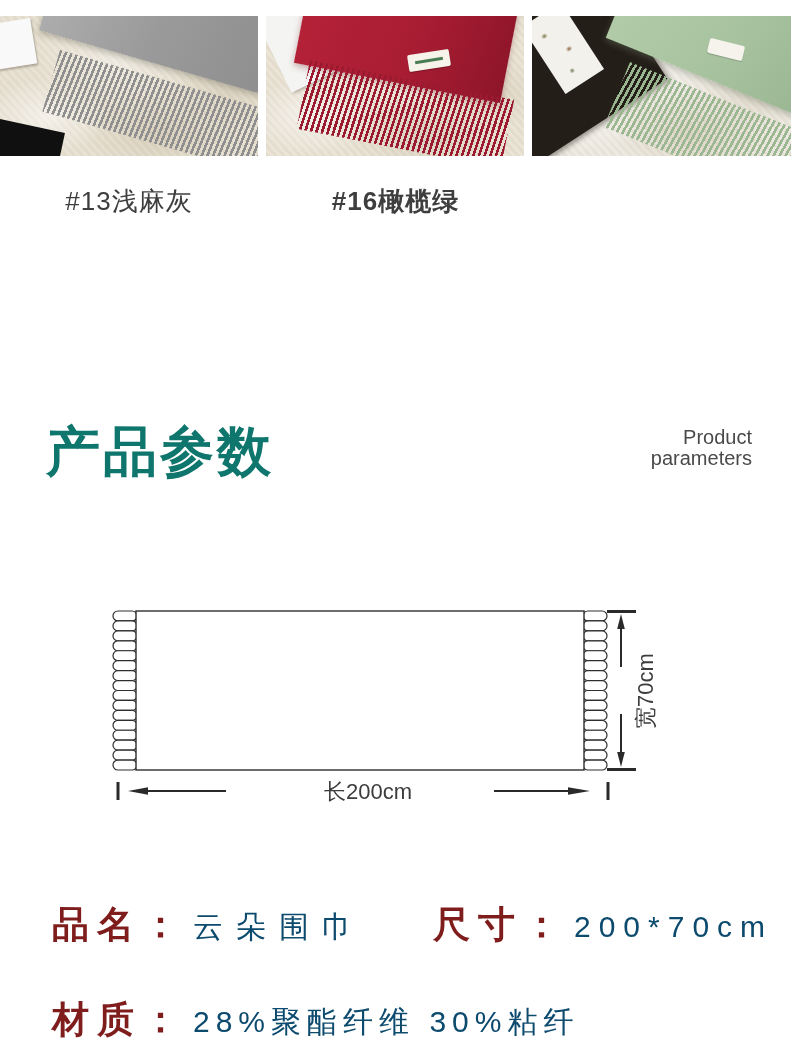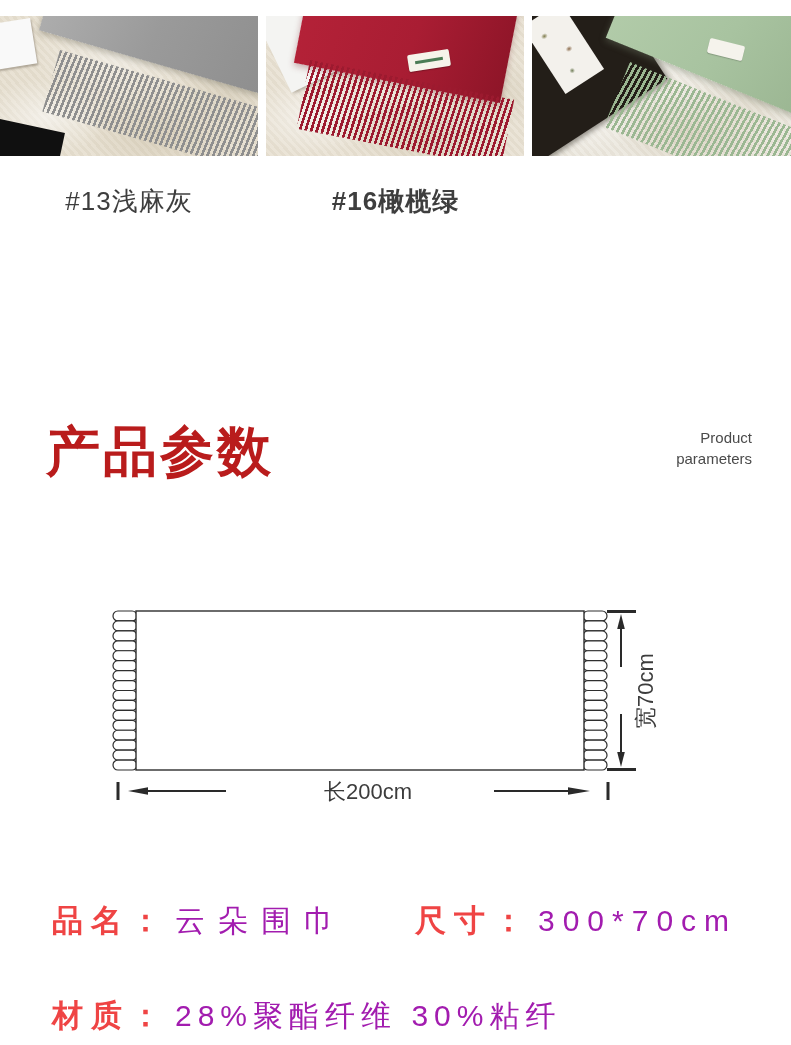--- a/index.html
+++ b/index.html
@@ -60,38 +60,38 @@
     background:repeating-linear-gradient(97deg,#9bb792 0 2.6px, rgba(0,0,0,0) 2.6px 5.3px);}
   .p3-tag{position:absolute;left:176px;top:26px;width:36px;height:15px;transform:rotate(14deg);
     background:#f5f3ec;border-radius:2px;box-shadow:0 1px 1px rgba(0,0,0,.2);}
 
   
   .labels-row{position:absolute;left:0;top:168px;width:791px;display:flex;gap:8px;}
   .color-label{flex:0 0 auto;text-align:center;font-size:26px;font-weight:500;color:#3e3e3e;letter-spacing:1px;}
   .color-label.w1{width:258px;}.color-label.w2{width:258px;}.color-label.w3{width:259px;font-weight:bold;}
 
   
-  .title-cn{position:absolute;left:46px;top:400px;font-size:54px;font-weight:600;color:#b91c1c;letter-spacing:3px;}
-  .title-en{position:absolute;right:39px;top:411px;text-align:right;font-size:15px;line-height:21px;color:#4a4a4a;font-weight:500;}
+  .title-cn{position:absolute;left:46px;top:400px;font-size:54px;font-weight:600;color:#0f766e;letter-spacing:3px;}
+  .title-en{position:absolute;right:39px;top:411px;text-align:right;font-size:20px;line-height:21px;color:#4a4a4a;font-weight:500;}
 
   
   .diagram{position:absolute;left:100px;top:585px;width:580px;height:215px;}
   .diagram svg{display:block;}
   .fringe-caps rect{fill:#ffffff;stroke:#2e2e2e;stroke-width:1.2;}
   .dim-line{stroke:#2a2a2a;stroke-width:2;}
   .dim-tick{stroke:#2a2a2a;stroke-width:3;}
   .dim-head{fill:#2a2a2a;}
   .dim-text{fill:#3c3c3c;font-size:22px;font-family:"Liberation Sans","DejaVu Sans",sans-serif;}
 
   
   .spec-row{position:absolute;left:52px;white-space:nowrap;}
   .spec-row-1{top:884px;}
   .spec-row-2{top:979px;}
-  .spec-label{font-size:31px;font-weight:600;color:#ef4444;letter-spacing:8px;}
-  .spec-value{font-size:30px;font-weight:400;color:#a21caf;letter-spacing:13px;margin-left:6px;}
+  .spec-label{font-size:37px;font-weight:600;color:#7f1d1d;letter-spacing:8px;}
+  .spec-value{font-size:30px;font-weight:400;color:#0c4a6e;letter-spacing:13px;margin-left:6px;}
   .spec-value.size{letter-spacing:8px;}
   .spec-value.material{letter-spacing:6px;}
   .spec-gap{display:inline-block;width:68px;}
 </style>
 </head>
 <body>
 
 <div class="page">
 
   <div class="photos-row">
@@ -182,19 +182,19 @@
       <line class="dim-tick" x1="508" y1="181" x2="508" y2="199"></line>
       <line class="dim-line" x1="46" y1="190" x2="126" y2="190"></line>
       <polygon class="dim-head" points="28,190 48,186.2 48,193.8"></polygon>
       <line class="dim-line" x1="394" y1="190" x2="470" y2="190"></line>
       <polygon class="dim-head" points="490,190 468,186.2 468,193.8"></polygon>
       <text class="dim-text" x="268" y="198" text-anchor="middle">长200cm</text>
     </svg>
   </div>
 
   <div class="spec-row spec-row-1">
-    <span class="spec-label">品名：</span><span class="spec-value">云朵围巾</span><span class="spec-gap"></span><span class="spec-label">尺寸：</span><span class="spec-value size">300*70cm</span>
+    <span class="spec-label">品名：</span><span class="spec-value">云朵围巾</span><span class="spec-gap"></span><span class="spec-label">尺寸：</span><span class="spec-value size">200*70cm</span>
   </div>
   <div class="spec-row spec-row-2">
     <span class="spec-label">材质：</span><span class="spec-value material">28%聚酯纤维 30%粘纤</span>
   </div>
 
 </div>
 
 </body></html>

